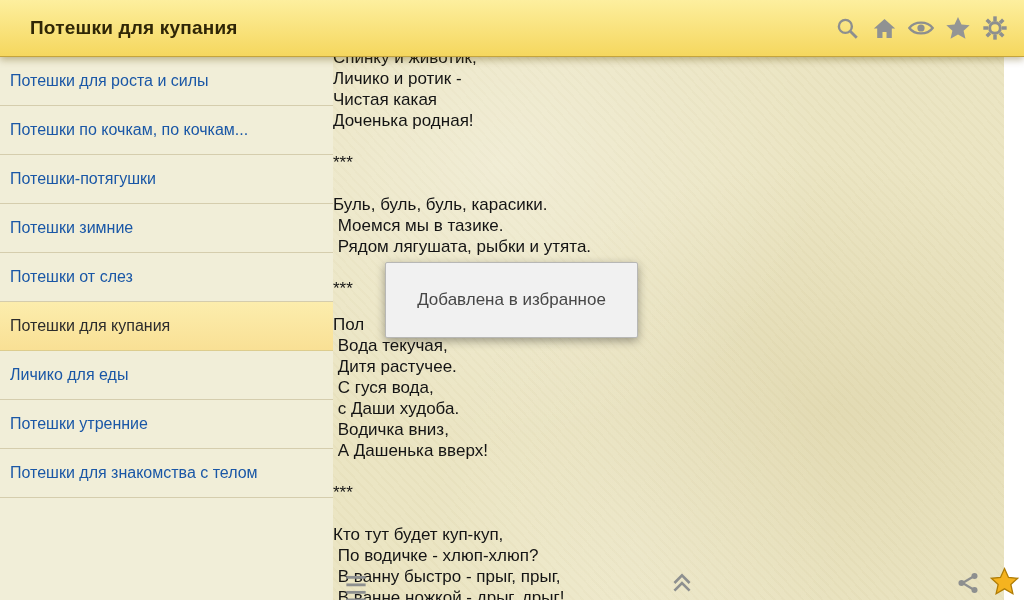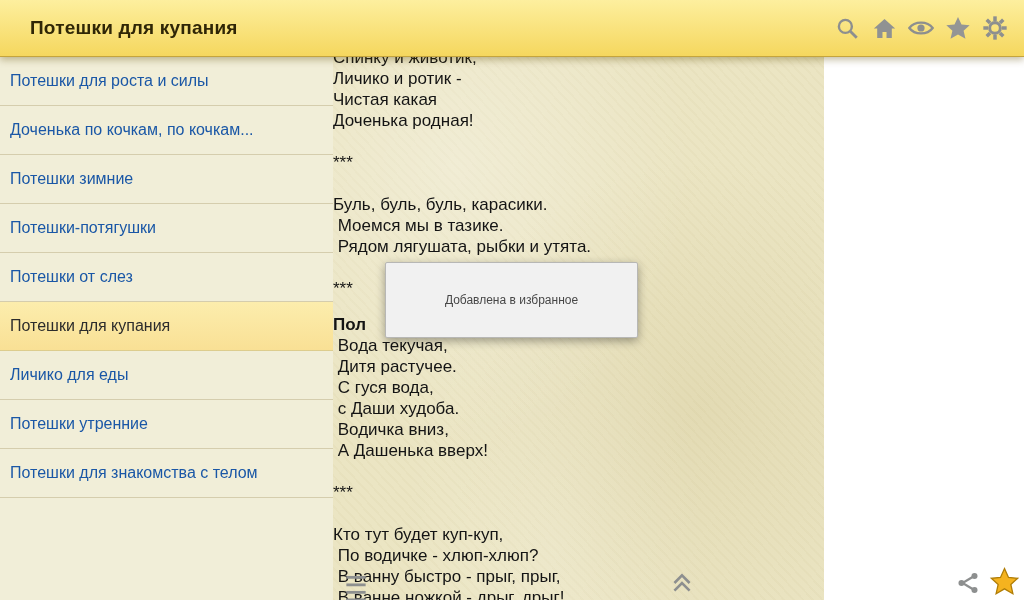--- a/index.html
+++ b/index.html
@@ -1,17 +1,17 @@
 <!DOCTYPE html>
 <html style="--header_top: #fdef9e; --header_bottom: #f5d75e; --header_border: #c4a43d; --sidebar_bg: #f1eed8; --content_bg: #ebe5c3; --link_blue: #1a57a6; --selected_bg: #fbe7a3; --toast_bg: #f1f1f1; --icon_gray: #8d8f8f; --star_gold: #f5b31f;"><head>
 <meta charset="utf-8">
 <style>
   * { margin:0; padding:0; box-sizing:border-box; }
   html,body { width:1024px; height:600px; overflow:hidden; font-family:"Liberation Sans", sans-serif; }
-  .app { position:relative; width:824px; height:600px; background:var(--content_bg,#ebe5c3); }
+  .app { position:relative; width:1004px; height:600px; background:var(--content_bg,#ebe5c3); }
 
   
   .action-bar {
     position:absolute; left:0; top:0; width:1024px; height:57px;
     background:linear-gradient(to bottom, var(--header_top,#fdef9e) 0%, var(--header_bottom,#f5d75e) 100%);
     border-bottom:1px solid var(--header_border,#c4a43d);
     box-shadow:0 3px 7px rgba(95,75,0,0.35);
     display:flex; align-items:center; padding:0 14px; z-index:20;
   }
   .action-bar h1 { font-size:19px; font-weight:bold; color:#2f2606; letter-spacing:.2px; padding-left:16px; }
@@ -40,29 +40,29 @@
     overflow:hidden;
     background-color:var(--content_bg,#ebe5c3);
     background-image:
       radial-gradient(ellipse at 25% 20%, rgba(255,255,255,0.30), transparent 45%),
       radial-gradient(ellipse at 75% 65%, rgba(175,155,85,0.14), transparent 50%),
       radial-gradient(ellipse at 45% 90%, rgba(255,255,250,0.18), transparent 40%),
       repeating-linear-gradient(47deg, rgba(160,140,70,0.045) 0 2px, transparent 2px 7px);
   }
   .poem { margin-top:-10px; font-size:17px; line-height:21px; color:#141414; }
   .poem-block { white-space:pre-wrap; }
-  .poem-bold { font-weight:bold; margin-top:15px; white-space:pre-wrap; }
+  .poem-bold { font-weight:normal; margin-top:15px; white-space:pre-wrap; }
 
   
   .toast {
     position:absolute; left:385px; top:262px; width:253px; height:76px;
     background:var(--toast_bg,#f1f1f1); border:1px solid #b7b7b5; border-radius:2px;
     box-shadow:0 3px 10px rgba(0,0,0,0.35);
     display:flex; align-items:center; justify-content:center;
-    font-size:12px; color:#474747; z-index:30;
+    font-size:17px; color:#474747; z-index:30;
   }
 
   
   .b-icon { position:absolute; z-index:15; background:none; border:none; cursor:pointer; }
   .b-left   { left:343px; top:572px; }
   .b-center { left:669px; top:570px; }
   .b-share  { left:955px; top:570px; }
   .b-star   { left:989px; top:566px; }
 </style>
 </head>
@@ -111,27 +111,27 @@
         </svg>
       </button>
     </div>
   </header>
 
   <aside class="sidebar">
     <div class="sidebar-item">
         <span>Потешки для роста и силы</span>
       </div>
     <div class="sidebar-item">
-        <span>Доченька по кочкам, по кочкам...</span>
+        <span>Потешки по кочкам, по кочкам...</span>
+      </div>
+    <div class="sidebar-item">
+        <span>Потешки-потягушки</span>
       </div>
     <div class="sidebar-item">
         <span>Потешки зимние</span>
-      </div>
-    <div class="sidebar-item">
-        <span>Потешки-потягушки</span>
       </div>
     <div class="sidebar-item">
         <span>Потешки от слез</span>
       </div>
     <div class="sidebar-item selected">
         <span>Потешки для купания</span>
       </div>
     <div class="sidebar-item">
         <span>Личико для еды</span>
       </div>

